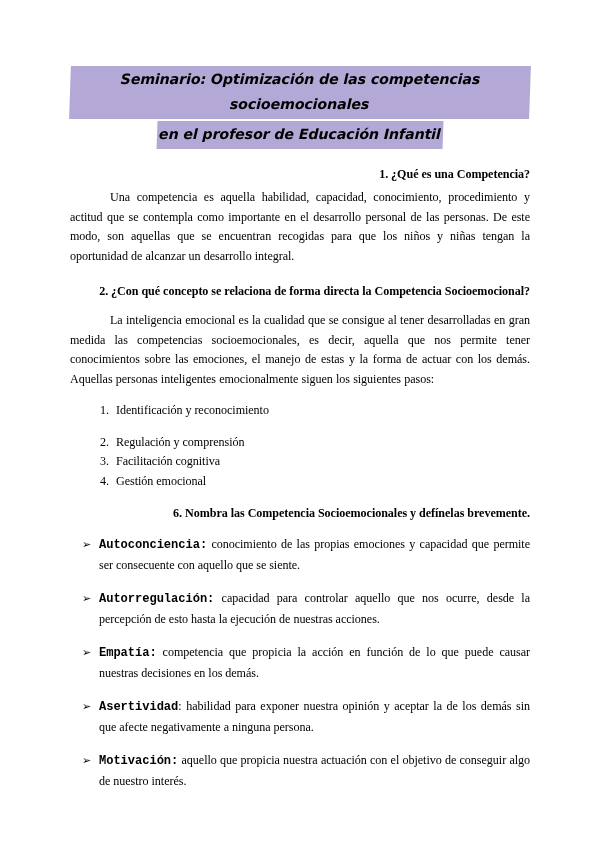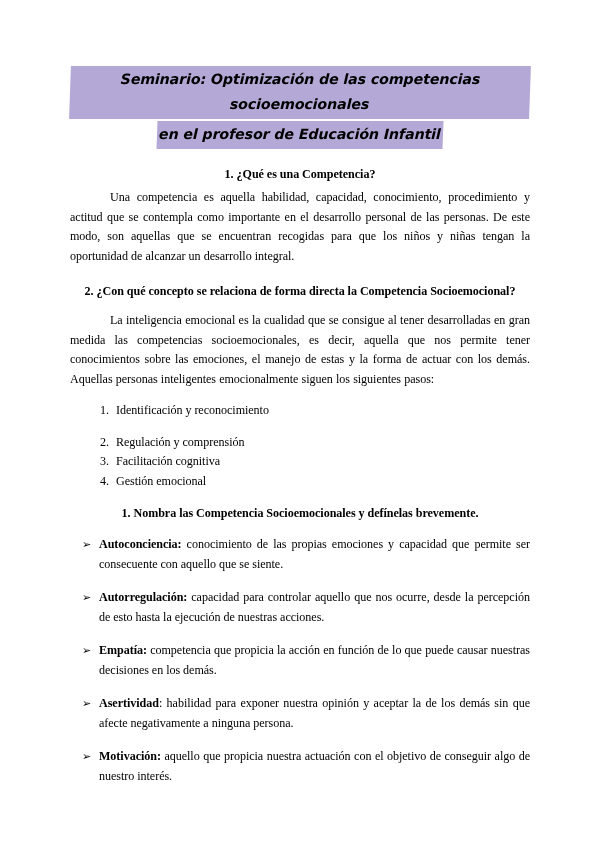--- a/index.html
+++ b/index.html
@@ -48,21 +48,21 @@
   .title-line-1 { display: block; }
   .title-line-2 { display: block; margin-top: 2px; }
 
   
   .q-heading {
     font-weight: bold;
     font-size: 12.1px;
     line-height: 15px;
     margin: 0;
     padding: 0;
-    text-align: center;
+    text-align: right;
     letter-spacing: -0.05px;
   }
   .sec-1 { margin-top: 18px; }
   .sec-2 { margin-top: 18px; }
   .sec-3 { margin-top: 15px; }
 
   
   .body-p {
     font-size: 12.1px;
     line-height: 19.5px;
@@ -113,21 +113,21 @@
   }
   .arrow-list li:last-child { margin-bottom: 0; }
   .arrow-bullet {
     position: absolute;
     left: 12px;
     top: 0px;
     font-family: "DejaVu Sans", sans-serif;
     font-size: 11px;
     line-height: 19.5px;
   }
-  .term { font-weight: bold; }
+  .term { font-weight: bold; font-family: Liberation Mono, monospace; }
 </style>
 </head>
 <body>
 
 <div class="page">
 
   <h1 class="doc-title">
     <span class="title-line-1"><span class="hl">Seminario: Optimización de las competencias socioemocionales</span></span>
     <span class="title-line-2"><span class="hl">en el profesor de Educación Infantil</span></span>
   </h1>
@@ -150,21 +150,21 @@
     <li>
       <span class="num">3.</span>
       <span>Facilitación cognitiva</span>
     </li>
     <li>
       <span class="num">4.</span>
       <span>Gestión emocional</span>
     </li>
   </ol>
 
-  <h2 class="q-heading sec-3">1. Nombra las Competencia Socioemocionales y defínelas brevemente.</h2>
+  <h2 class="q-heading sec-3">6. Nombra las Competencia Socioemocionales y defínelas brevemente.</h2>
 
   <ul class="arrow-list">
     <li>
       <span class="arrow-bullet">➢</span>
       <span class="term">Autoconciencia:</span><span> conocimiento de las propias emociones y capacidad que permite ser consecuente con aquello que se siente.</span>
     </li>
     <li>
       <span class="arrow-bullet">➢</span>
       <span class="term">Autorregulación:</span><span> capacidad para controlar aquello que nos ocurre, desde la percepción de esto hasta la ejecución de nuestras acciones.</span>
     </li>

